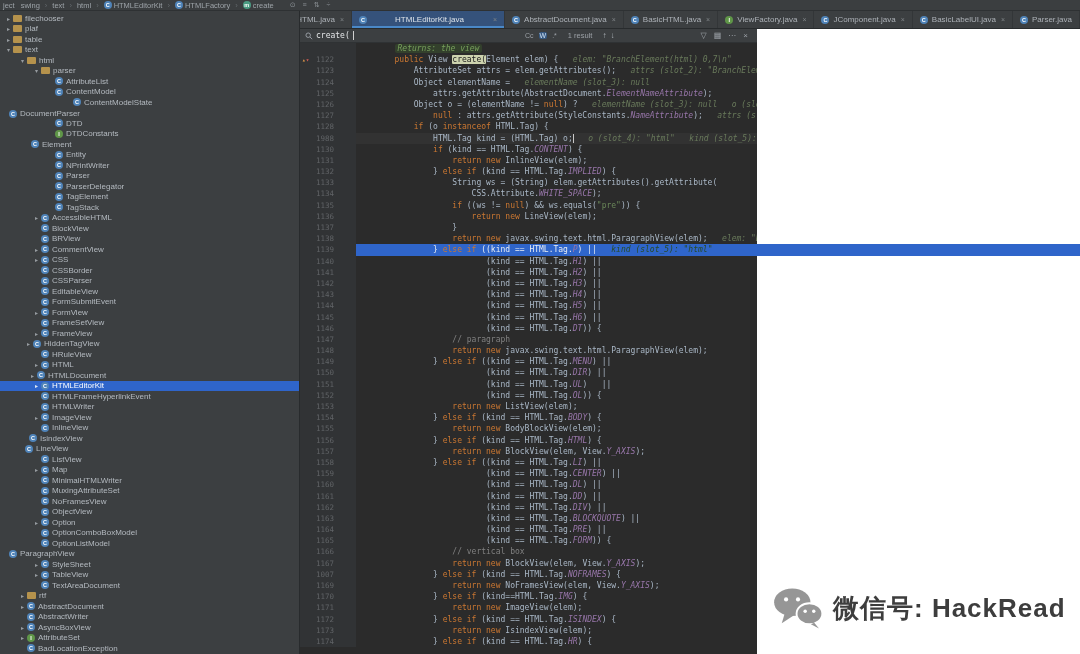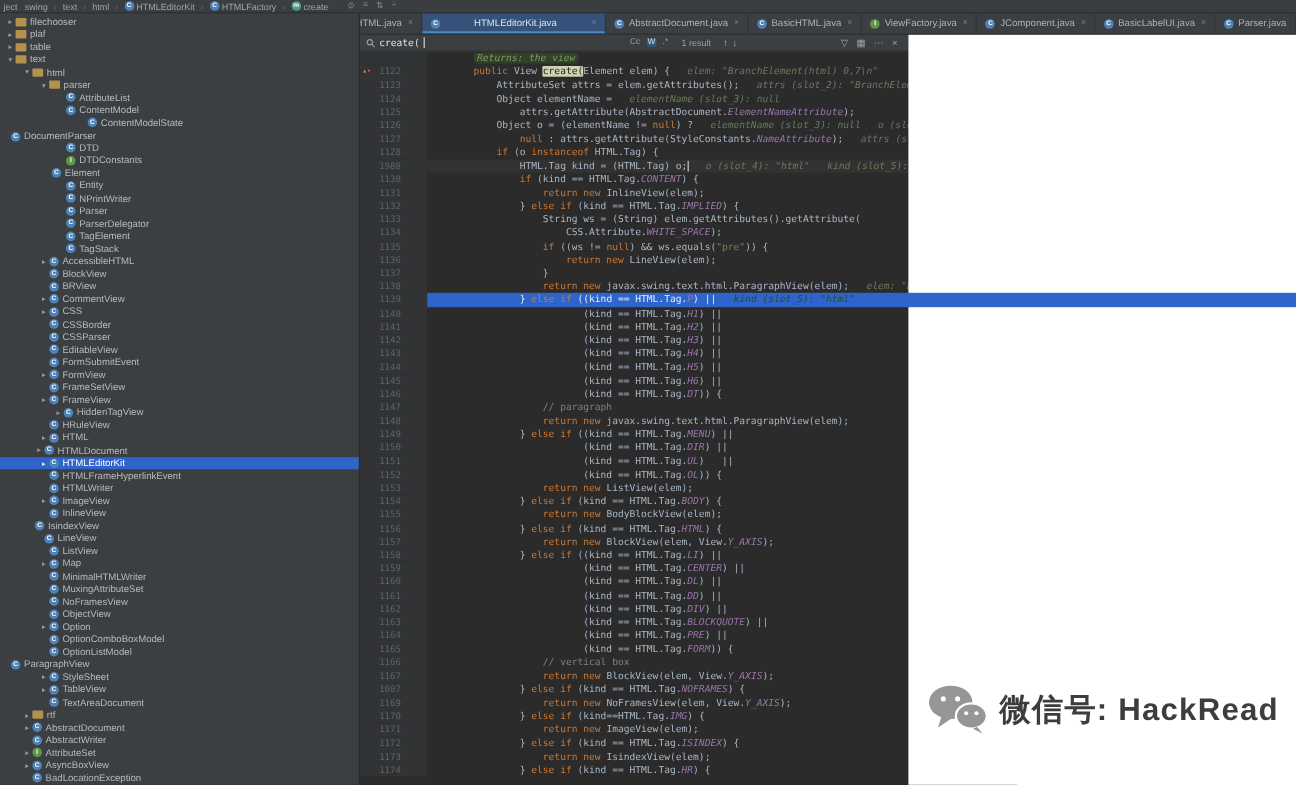--- a/index.html
+++ b/index.html
@@ -65,21 +65,21 @@
   .t-s{color:#6a8759;}
   .t-c{color:#808080;}
   .t-h{color:#697a5b;font-style:italic;}
   .cl.sel .t-h{color:#274a27;}
   .t-m{background:#cdd3ae;color:#1c1c1c;border-radius:1px;}
   .t-doc{color:#77a05c;font-style:italic;background:#33402c;border-radius:2px;padding:0 3px;}
   .t-caret{display:inline-block;width:1px;height:9px;background:#c8c8c8;vertical-align:middle;}
 
   
   .white-panel{position:absolute;left:757px;top:29px;right:0;bottom:0;background:#ffffff;z-index:5;}
-  .wm{position:absolute;left:16px;top:541px;display:flex;align-items:center;gap:10px;}
+  .wm{position:absolute;left:16px;top:558px;display:flex;align-items:center;gap:10px;}
   .wm-text{font-size:26px;font-weight:bold;color:#3d3d3d;letter-spacing:1px;
            font-family:"Liberation Sans",sans-serif;white-space:nowrap;}
 </style>
 </head>
 <body>
 
 <div class="topbar">
   <span>ject</span>
   <span class="bc">
       <span class="bci">
@@ -171,21 +171,21 @@
     <div class="ti" style="padding-left: 46px;">
       <span class="arr"></span>
       <span class="ic-class">C</span>
       <span class="tlb">DTD</span>
     </div>
     <div class="ti" style="padding-left: 46px;">
       <span class="arr"></span>
       <span class="ic-interface">I</span>
       <span class="tlb">DTDConstants</span>
     </div>
-    <div class="ti" style="padding-left: 34px;">
+    <div class="ti" style="padding-left: 22px;">
       <span class="arr"></span>
       <span class="ic-class">C</span>
       <span class="tlb">Element</span>
     </div>
     <div class="ti" style="padding-left: 46px;">
       <span class="arr"></span>
       <span class="ic-class">C</span>
       <span class="tlb">Entity</span>
     </div>
     <div class="ti" style="padding-left: 46px;">
@@ -266,21 +266,21 @@
     <div class="ti" style="padding-left: 32px;">
       <span class="arr"></span>
       <span class="ic-class">C</span>
       <span class="tlb">FrameSetView</span>
     </div>
     <div class="ti" style="padding-left: 32px;">
       <span class="arr">▸</span>
       <span class="ic-class">C</span>
       <span class="tlb">FrameView</span>
     </div>
-    <div class="ti" style="padding-left: 44px;">
+    <div class="ti" style="padding-left: 24px;">
       <span class="arr">▸</span>
       <span class="ic-class">C</span>
       <span class="tlb">HiddenTagView</span>
     </div>
     <div class="ti" style="padding-left: 32px;">
       <span class="arr"></span>
       <span class="ic-class">C</span>
       <span class="tlb">HRuleView</span>
     </div>
     <div class="ti" style="padding-left: 32px;">
@@ -316,21 +316,21 @@
     <div class="ti" style="padding-left: 32px;">
       <span class="arr"></span>
       <span class="ic-class">C</span>
       <span class="tlb">InlineView</span>
     </div>
     <div class="ti" style="padding-left: 20px;">
       <span class="arr"></span>
       <span class="ic-class">C</span>
       <span class="tlb">IsindexView</span>
     </div>
-    <div class="ti" style="padding-left: 28px;">
+    <div class="ti" style="padding-left: 16px;">
       <span class="arr"></span>
       <span class="ic-class">C</span>
       <span class="tlb">LineView</span>
     </div>
     <div class="ti" style="padding-left: 32px;">
       <span class="arr"></span>
       <span class="ic-class">C</span>
       <span class="tlb">ListView</span>
     </div>
     <div class="ti" style="padding-left: 32px;">
@@ -403,27 +403,27 @@
       <span class="ic-class">C</span>
       <span class="tlb">AbstractDocument</span>
     </div>
     <div class="ti" style="padding-left: 18px;">
       <span class="arr"></span>
       <span class="ic-class">C</span>
       <span class="tlb">AbstractWriter</span>
     </div>
     <div class="ti" style="padding-left: 18px;">
       <span class="arr">▸</span>
+      <span class="ic-class">C</span>
+      <span class="tlb">AsyncBoxView</span>
+    </div>
+    <div class="ti" style="padding-left: 18px;">
+      <span class="arr">▸</span>
       <span class="ic-interface">I</span>
       <span class="tlb">AttributeSet</span>
-    </div>
-    <div class="ti" style="padding-left: 18px;">
-      <span class="arr">▸</span>
-      <span class="ic-class">C</span>
-      <span class="tlb">AsyncBoxView</span>
     </div>
     <div class="ti" style="padding-left: 18px;">
       <span class="arr"></span>
       <span class="ic-class">C</span>
       <span class="tlb">BadLocationException</span>
     </div>
   </div>
 
 <div class="editor">
   <div class="tabbar">

